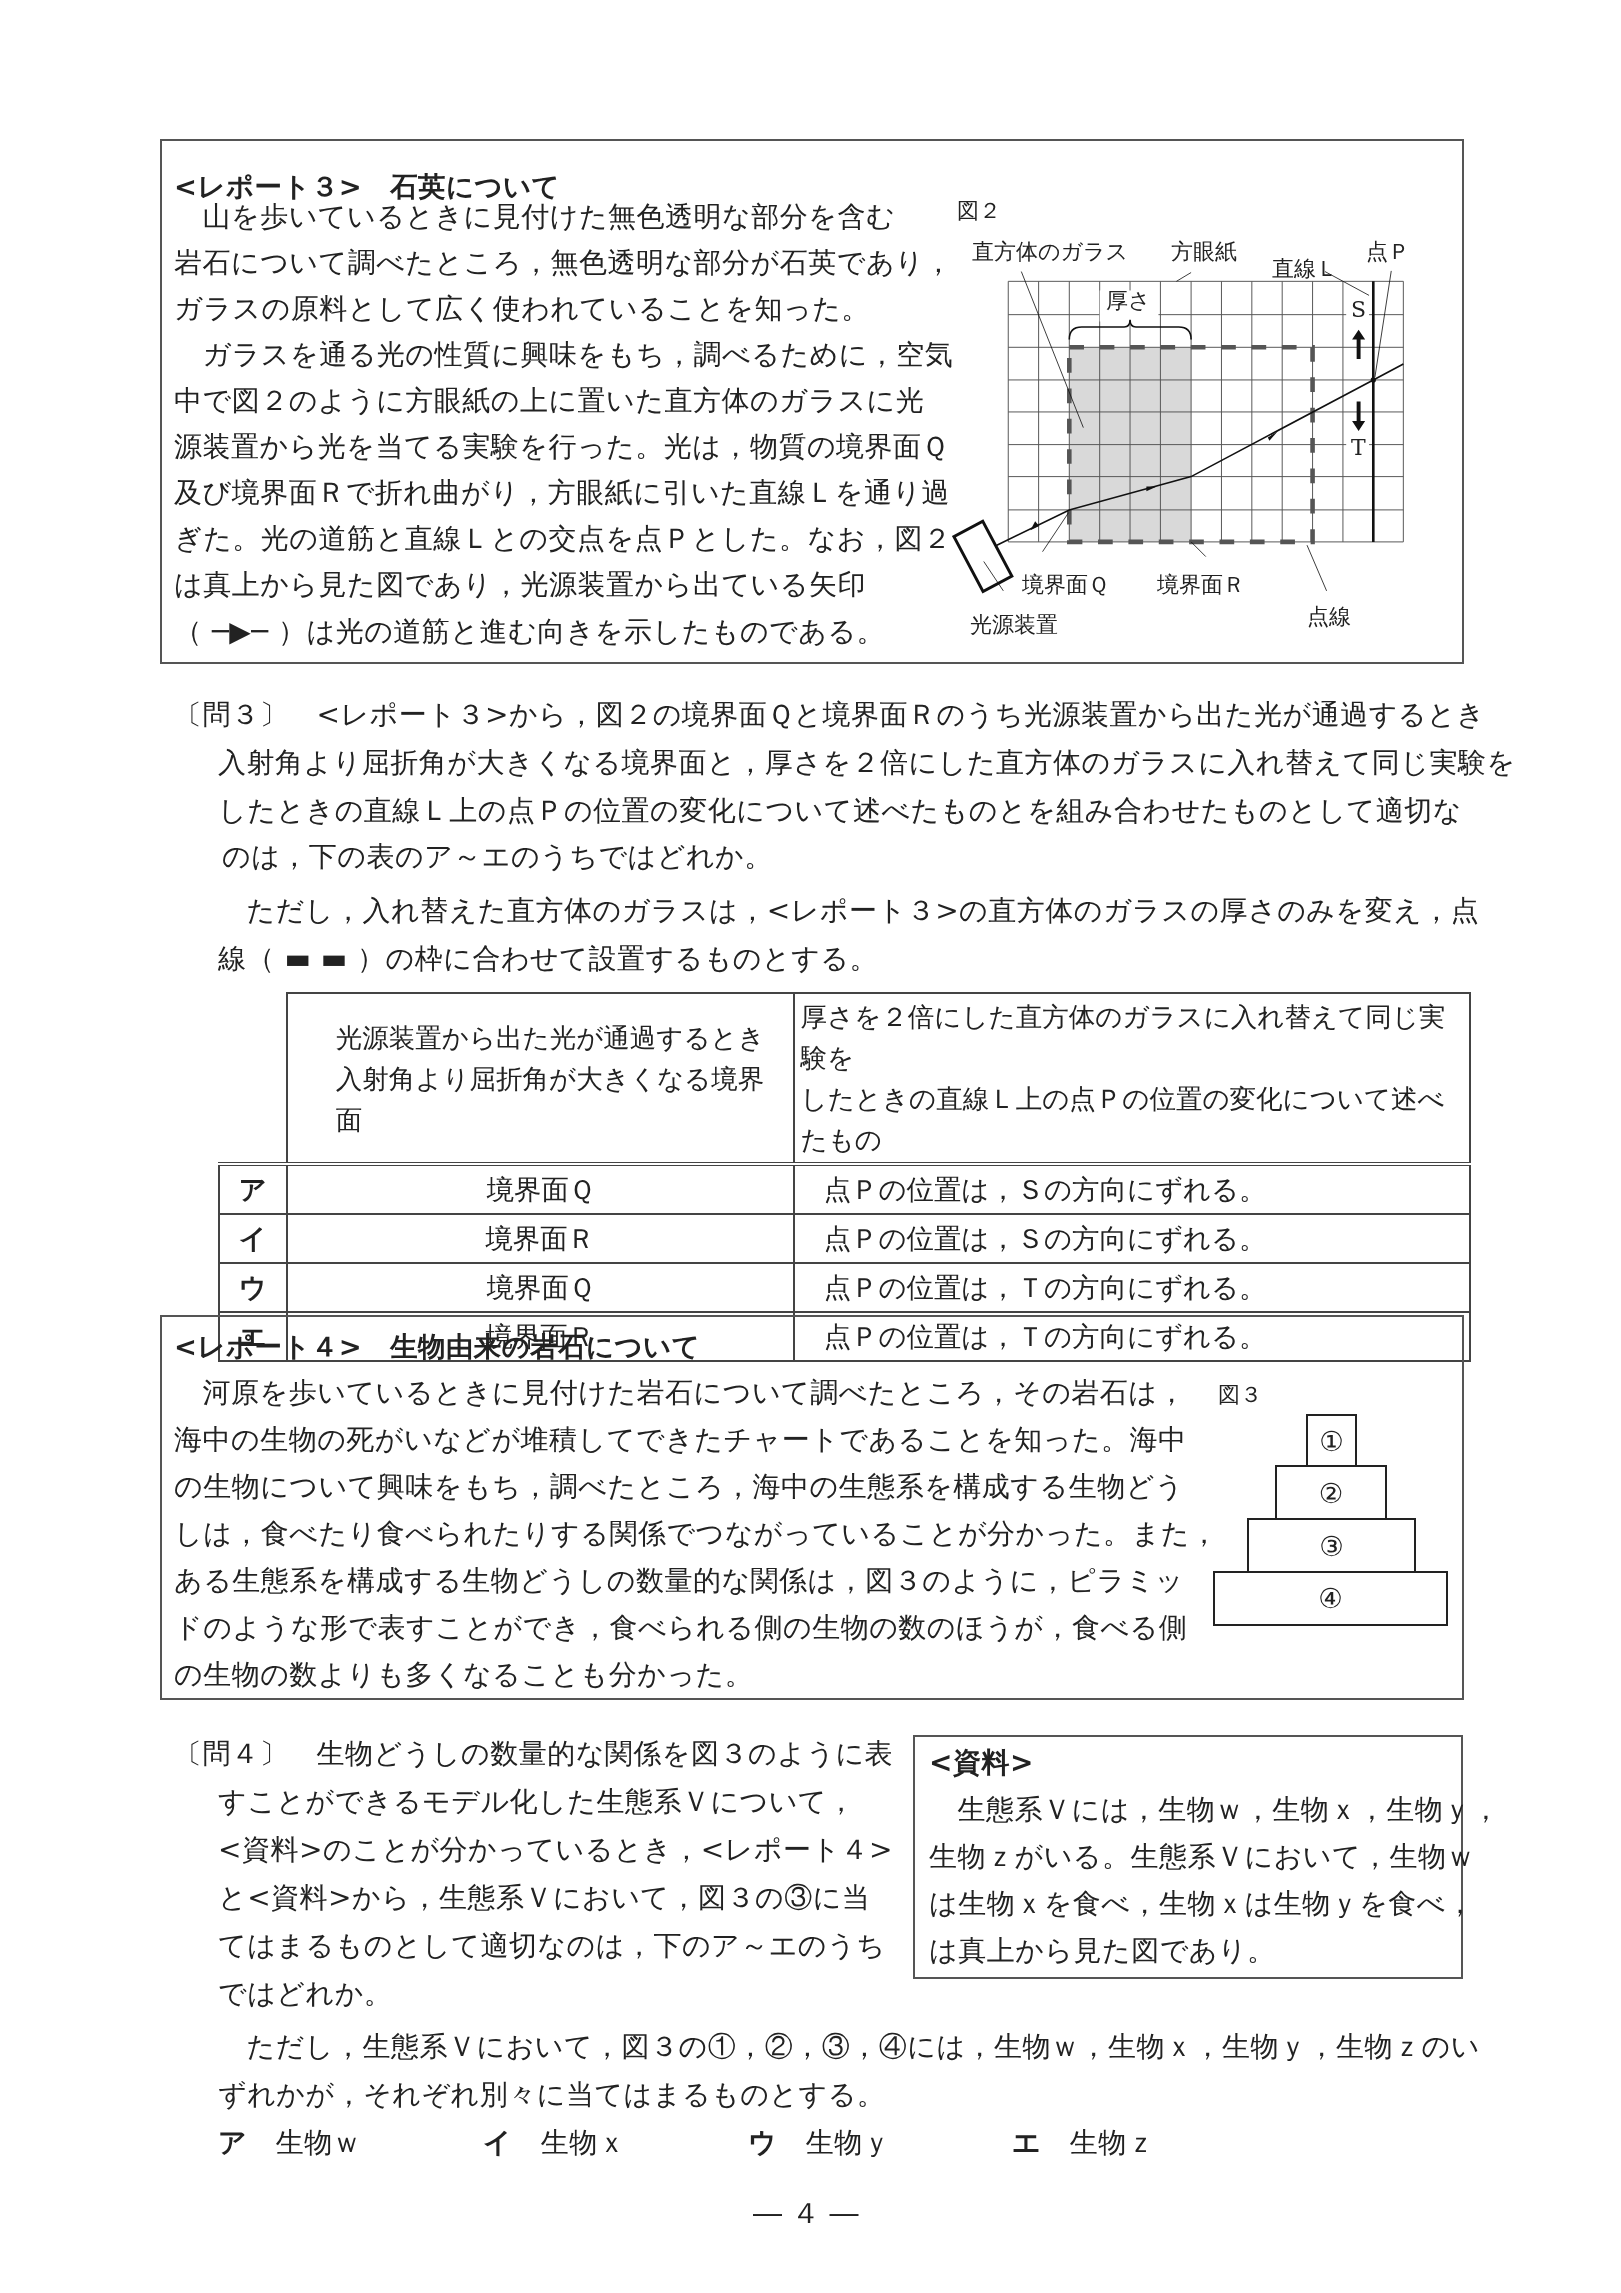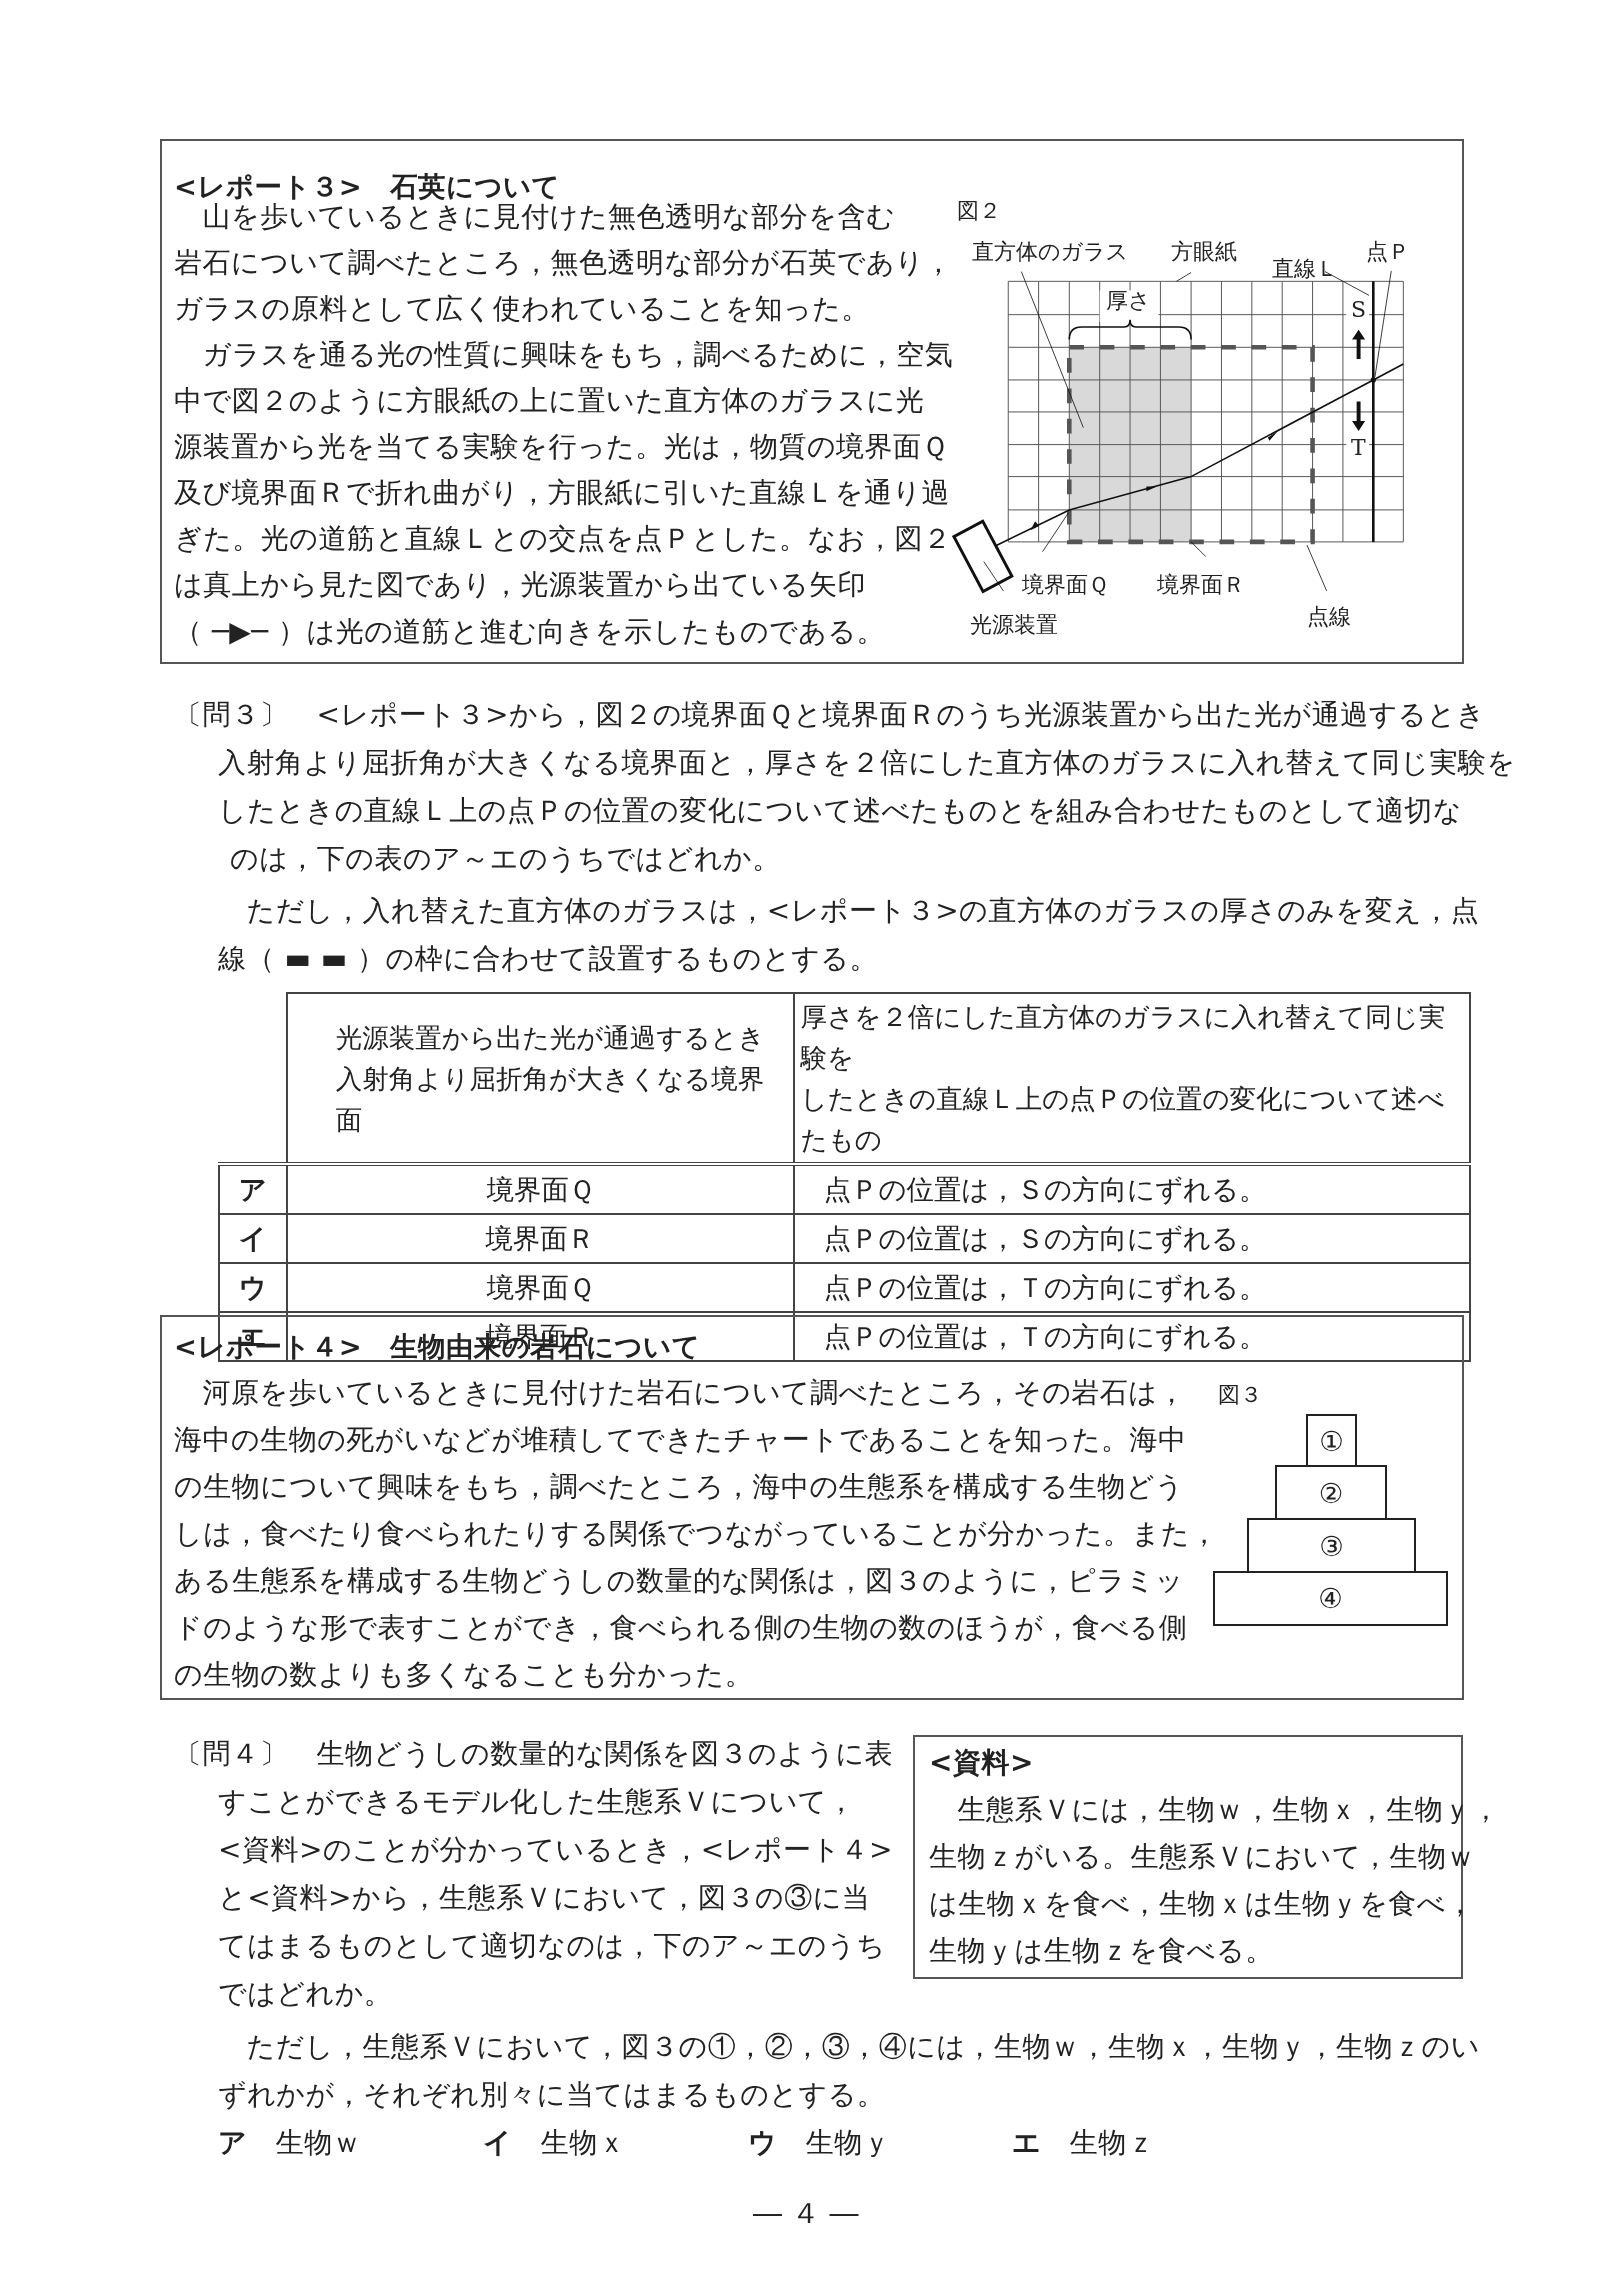--- a/index.html
+++ b/index.html
@@ -115,21 +115,21 @@
   <div class="figlabel" style="left:1022px;top:570px;">境界面Ｑ</div>
   <div class="figlabel" style="left:1157px;top:570px;">境界面Ｒ</div>
   <div class="figlabel" style="left:970px;top:610px;">光源装置</div>
   <div class="figlabel" style="left:1307px;top:602px;">点線</div>
 </div>
 
 <div>
   <div class="line" style="left:174px;top:699px;">〔問３〕　&lt;レポート３&gt;から，図２の境界面Ｑと境界面Ｒのうち光源装置から出た光が通過するとき</div>
   <div class="line" style="left:218px;top:747px;">入射角より屈折角が大きくなる境界面と，厚さを２倍にした直方体のガラスに入れ替えて同じ実験を</div>
   <div class="line" style="left:218px;top:795px;">したときの直線Ｌ上の点Ｐの位置の変化について述べたものとを組み合わせたものとして適切な</div>
-  <div class="line" style="left:230px;top:843px;">のは，下の表のア～エのうちではどれか。</div>
+  <div class="line" style="left:222px;top:843px;font-family:Liberation Mono, monospace;">のは，下の表のア～エのうちではどれか。</div>
   <div class="line" style="left:218px;top:895px;">　ただし，入れ替えた直方体のガラスは，&lt;レポート３&gt;の直方体のガラスの厚さのみを変え，点</div>
   <div class="line" style="left:218px;top:943px;">線（ ▬ ▬ ）の枠に合わせて設置するものとする。</div>
 </div>
 
 <table class="t" style="left:218px;top:992px;width:1253px;">
   <tbody>
       <tr class="hdr">
     <td class="empty" style="width:55px;"></td>
     <td style="width:451px;padding-left:48px;">
       <div>光源装置から出た光が通過するとき</div>
@@ -200,21 +200,21 @@
   <div class="line" style="left:218px;top:1978px;">ではどれか。</div>
   <div class="line" style="left:218px;top:2031px;">　ただし，生態系Ｖにおいて，図３の①，②，③，④には，生物ｗ，生物ｘ，生物ｙ，生物ｚのい</div>
   <div class="line" style="left:218px;top:2079px;">ずれかが，それぞれ別々に当てはまるものとする。</div>
 </div>
 
 <div class="box" style="left:913px;top:1735px;width:550px;height:244px;"></div>
 <div class="line bold" style="left:929px;top:1747px;">&lt;資料&gt;</div>
 <div class="line" style="left:929px;top:1794px;">　生態系Ｖには，生物ｗ，生物ｘ，生物ｙ，</div>
 <div class="line" style="left:929px;top:1841px;">生物ｚがいる。生態系Ｖにおいて，生物ｗ</div>
 <div class="line" style="left:929px;top:1888px;">は生物ｘを食べ，生物ｘは生物ｙを食べ，</div>
-<div class="line" style="left:929px;top:1935px;">生物ｙは生物ｚを食べる。</div>
+<div class="line" style="left:929px;top:1935px;">は真上から見た図であり。</div>
 
 <div>
   <div class="line" style="left:218px;top:2127px;"><span class="bold">ア</span>　<span>生物ｗ</span></div>
   <div class="line" style="left:483px;top:2127px;"><span class="bold">イ</span>　<span>生物ｘ</span></div>
   <div class="line" style="left:748px;top:2127px;"><span class="bold">ウ</span>　<span>生物ｙ</span></div>
   <div class="line" style="left:1012px;top:2127px;"><span class="bold">エ</span>　<span>生物ｚ</span></div>
 </div>
 
 <div class="pagenum" style="left:753px;top:2194px;">― ４ ―</div>
 

